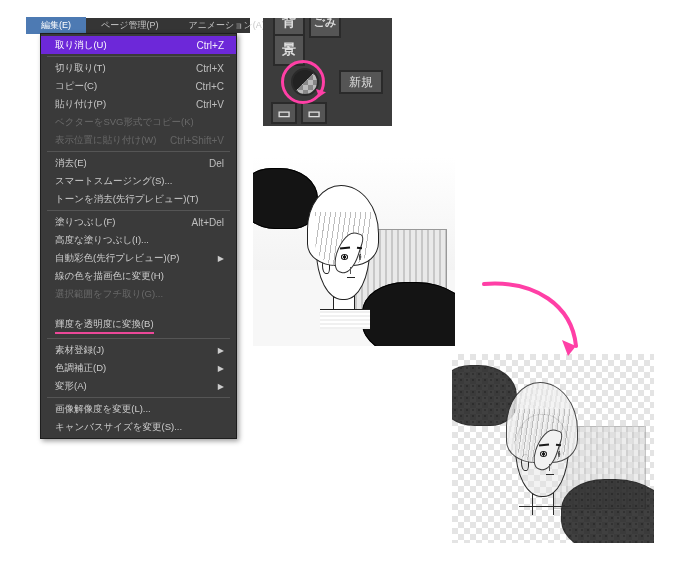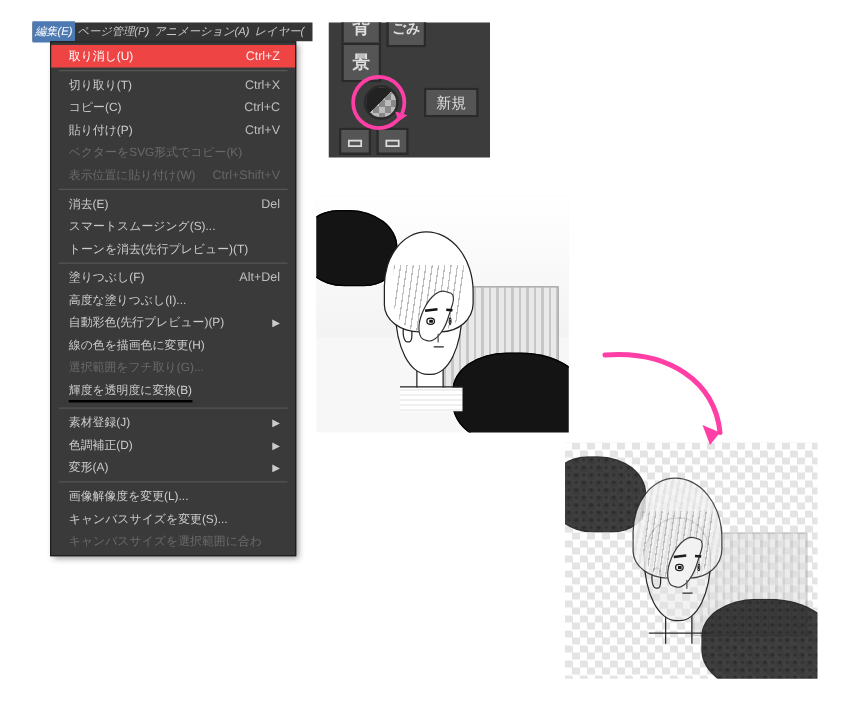--- a/index.html
+++ b/index.html
@@ -16,49 +16,50 @@
   .menubar {
     position: absolute;
     top: 18px; left: 26px;
     width: 224px; height: 15px;
     background: #353535;
     display: flex;
     align-items: center;
     font-size: 9px;
     color: #c8c8c8;
   }
-  .menubar span { padding: 2px 2px; cursor: default; white-space: nowrap; font-style: italic; }
+  .menubar span { padding: 2px 15px; cursor: default; white-space: nowrap; }
   .menubar span.sel { background: #4d7ab3; color: #fff; }
 
   .menu {
     position: absolute;
     top: 33px; left: 40px;
     width: 197px;
     background: #3a3a3a;
     border: 1px solid #1e1e1e;
     box-shadow: 2px 2px 5px rgba(0,0,0,.4);
     font-size: 9.5px;
     color: #ccc;
     padding: 2px 0;
   }
   .menu .item {
     display: flex;
     justify-content: space-between;
     align-items: center;
     padding: 2.5px 12px 2.5px 14px;
     white-space: nowrap;
   }
-  .menu .item.selected { background: #ef4444; color: #fff; }
+  .menu .item.selected { background: #6d28d9; color: #fff; }
   .menu .item.disabled { color: #6a6a6a; }
   .menu .sep { height: 1px; background: #555; margin: 2px 6px; }
   .menu .hot { font-size: 10px; opacity: .9; margin-left: 8px; }
   .menu .arrow { font-size: 8px; margin-left: 8px; }
   .menu .highlighted {
-    border-bottom: 2px solid #000000;
+    border-bottom: 2px solid #ec4899;
     padding-bottom: 1px;
+    margin-top: 12px;
   }
 
   
   .zoom {
     position: absolute;
     top: 18px; left: 263px;
     width: 129px; height: 108px;
     background: #3c3c3c;
     overflow: hidden;
     image-rendering: pixelated;
@@ -298,23 +299,20 @@
     <div class="item">
       <span>変形(A)</span>
       <span class="arrow">▶</span>
     </div>
     <div class="sep"></div>
     <div class="item">
       <span>画像解像度を変更(L)...</span>
     </div>
     <div class="item">
       <span>キャンバスサイズを変更(S)...</span>
-    </div>
-    <div class="item disabled">
-      <span>キャンバスサイズを選択範囲に合わ</span>
     </div>
   </div>
 
 <div class="zoom">
   <div class="row" style="top:-12px;left:10px;">
     <div class="btn">背</div>
     <div class="btn" style="font-size:11px">ごみ</div>
   </div>
   <div class="row" style="top:16px;left:10px;">
     <div class="btn">景</div>

